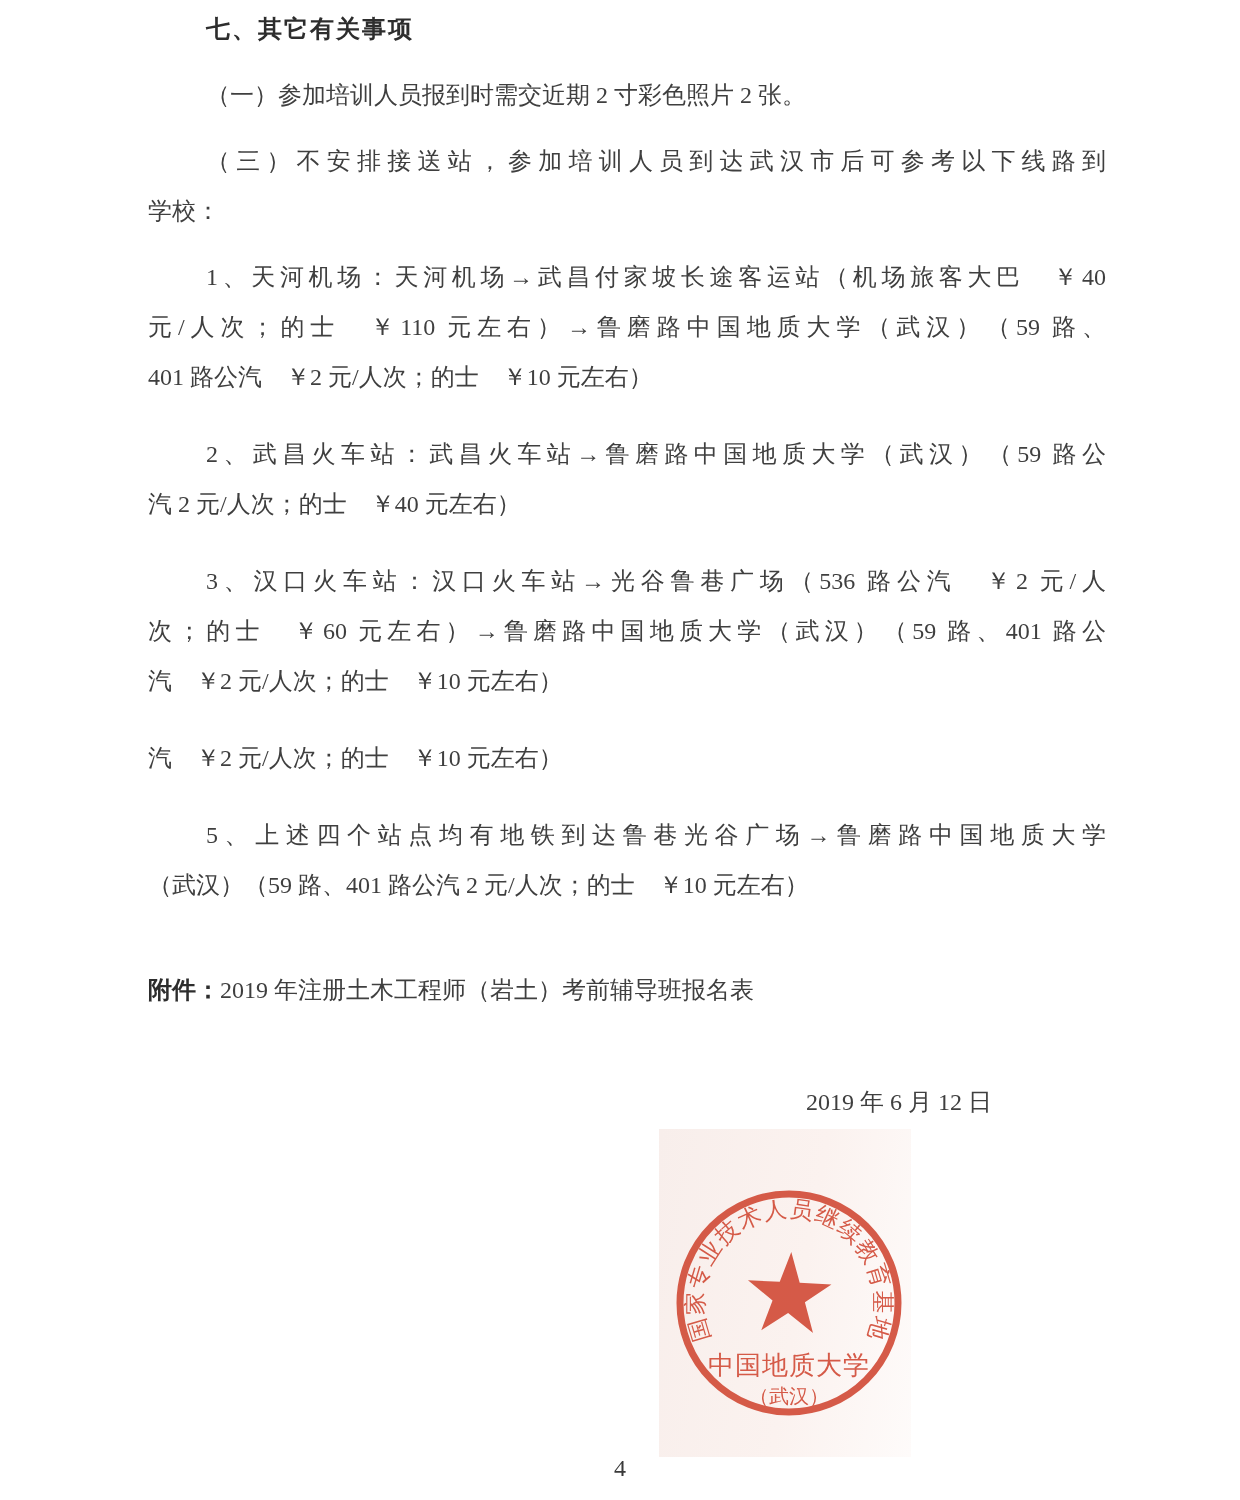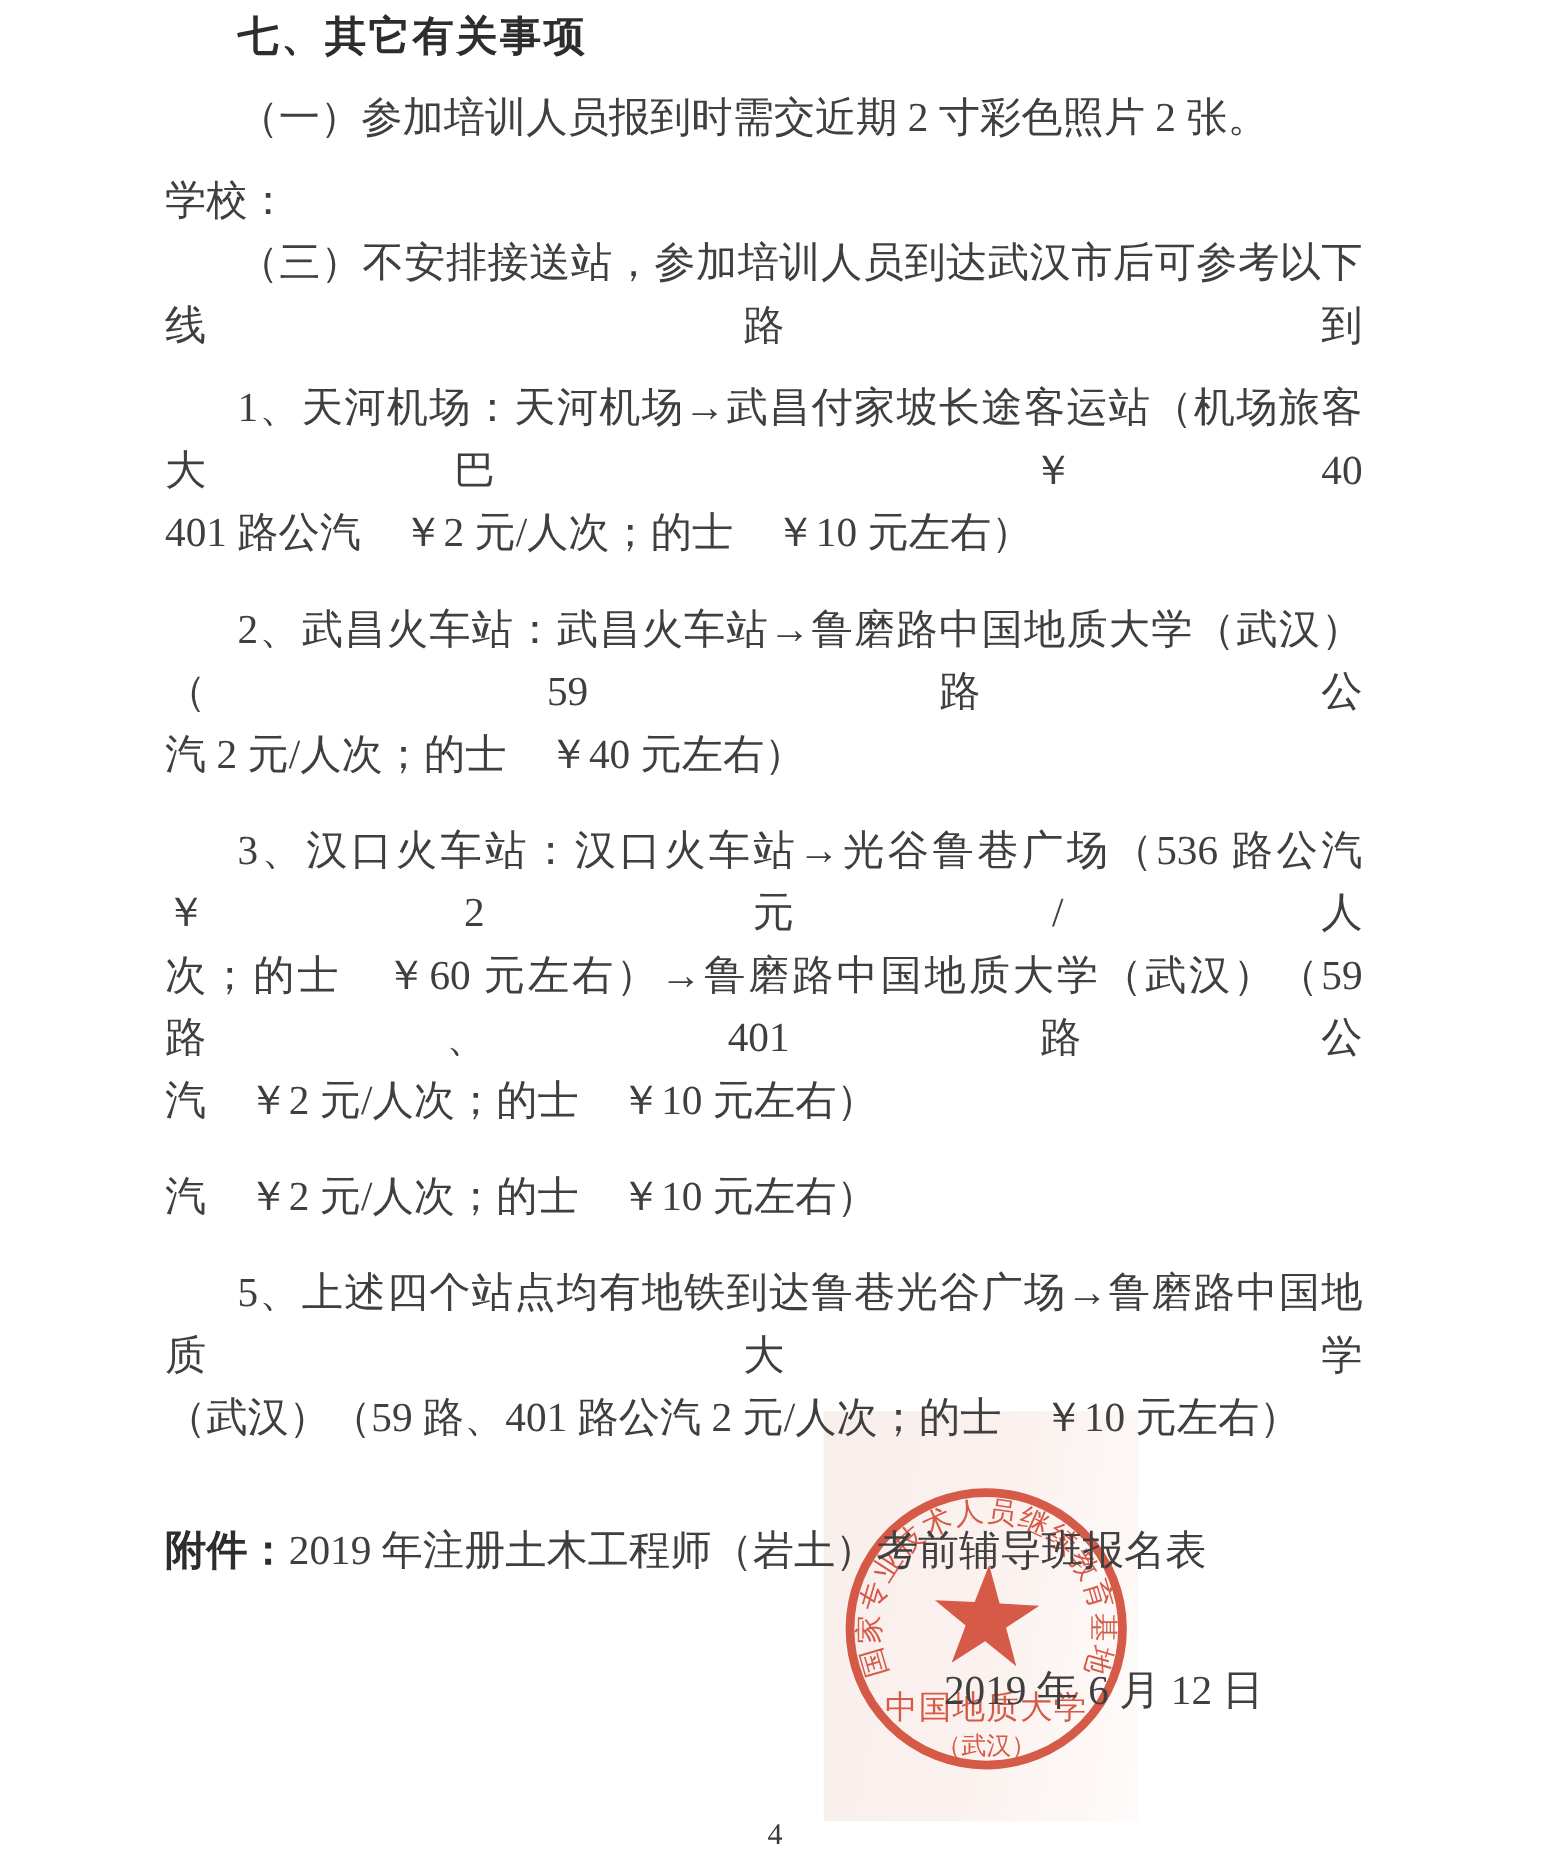--- a/index.html
+++ b/index.html
@@ -8,23 +8,23 @@
     background:#ffffff;
     position:relative;
     overflow:hidden;
     font-family:"Liberation Serif","DejaVu Serif",serif;
   }
   .page{position:absolute;inset:0;background:#ffffff;}
 
   
   .content{
     position:absolute;
-    left:132px;top:4px;width:958px;
+    left:148px;top:4px;width:958px;
     z-index:3;
-    font-size:33px;
+    font-size:24px;
     line-height:50px;
     color:#3f3f3f;
   }
   .heading{
     font-family:"Liberation Sans","DejaVu Sans",sans-serif;
     font-weight:700;
     color:#2d2d2d;
     text-indent:58px;
     letter-spacing:2px;
   }
@@ -87,26 +87,27 @@
   <div class="content">
 
     <div class="heading">七、其它有关事项</div>
 
     <div class="para">
       <div class="line first last">（一）参加培训人员报到时需交近期 2 寸彩色照片 2 张。</div>
     </div>
 
 
     <div class="para">
+      <div class="line first">（三）不安排接送站，参加培训人员到达武汉市后可参考以下线路到</div>
       <div class="line last">学校：</div>
-      <div class="line first">（三）不安排接送站，参加培训人员到达武汉市后可参考以下线路到</div>
     </div>
 
     <div class="para">
       <div class="line first">1、天河机场：天河机场→武昌付家坡长途客运站（机场旅客大巴　￥40</div>
+      <div class="line">元/人次；的士　￥110 元左右）→鲁磨路中国地质大学（武汉）（59 路、</div>
       <div class="line last">401 路公汽　￥2 元/人次；的士　￥10 元左右）</div>
     </div>
 
     <div class="para gap-lg">
       <div class="line first">2、武昌火车站：武昌火车站→鲁磨路中国地质大学（武汉）（59 路公</div>
       <div class="line last">汽 2 元/人次；的士　￥40 元左右）</div>
     </div>
 
     <div class="para gap-lg">
       <div class="line first">3、汉口火车站：汉口火车站→光谷鲁巷广场（536 路公汽　￥2 元/人</div>

